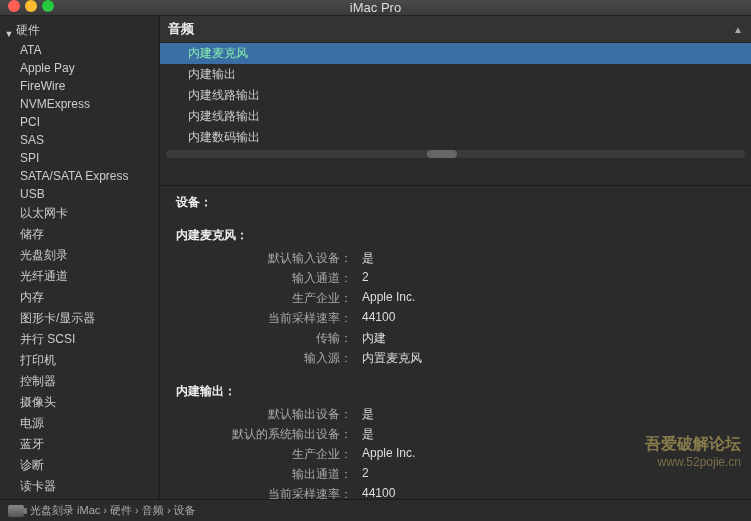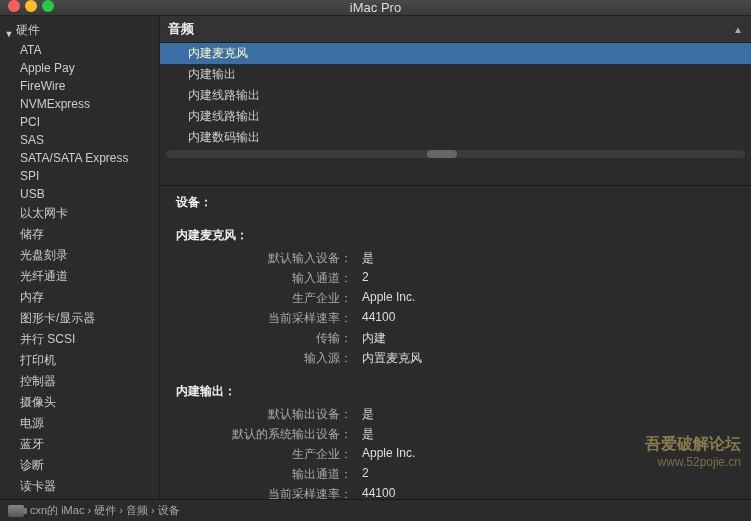--- a/index.html
+++ b/index.html
@@ -139,21 +139,21 @@
       font-size: 12px;
       cursor: pointer;
     }
 
     .tree-item {
       padding: 2px 8px 2px 28px;
       color: #ccc;
       font-size: 12px;
       cursor: pointer;
     }
-    .tree-item.selected { background: #3a6ea5; color: #fef9c3; }
+    .tree-item.selected { background: #3a6ea5; color: #86efac; }
 
     
     .tree-scrollbar {
       display: flex;
       justify-content: center;
       padding: 2px;
       background: #2b2b2b;
     }
     .tree-scrollbar-track {
       width: 100%;
@@ -281,22 +281,22 @@
       <span class="triangle down"></span>
       <span>硬件</span>
     </div>
 
     <div class="sidebar-item">ATA</div>
     <div class="sidebar-item">Apple Pay</div>
     <div class="sidebar-item">FireWire</div>
     <div class="sidebar-item">NVMExpress</div>
     <div class="sidebar-item">PCI</div>
     <div class="sidebar-item">SAS</div>
+    <div class="sidebar-item">SPI</div>
     <div class="sidebar-item">SATA/SATA Express</div>
-    <div class="sidebar-item">SPI</div>
     <div class="sidebar-item">USB</div>
     <div class="sidebar-item">以太网卡</div>
     <div class="sidebar-item">储存</div>
     <div class="sidebar-item">光盘刻录</div>
     <div class="sidebar-item">光纤通道</div>
     <div class="sidebar-item">内存</div>
     <div class="sidebar-item">图形卡/显示器</div>
     <div class="sidebar-item">并行 SCSI</div>
     <div class="sidebar-item">打印机</div>
     <div class="sidebar-item">控制器</div>
@@ -391,14 +391,14 @@
 
       </div>
 
     </div>
 
   </div>
 </div>
 
 <div class="status-bar">
   <span class="status-icon"></span>
-  <span>cxn的 iMac › 硬件 › 音频 › 设备</span>
+  <span>光盘刻录 iMac › 硬件 › 音频 › 设备</span>
 </div>
 
 </body></html>

